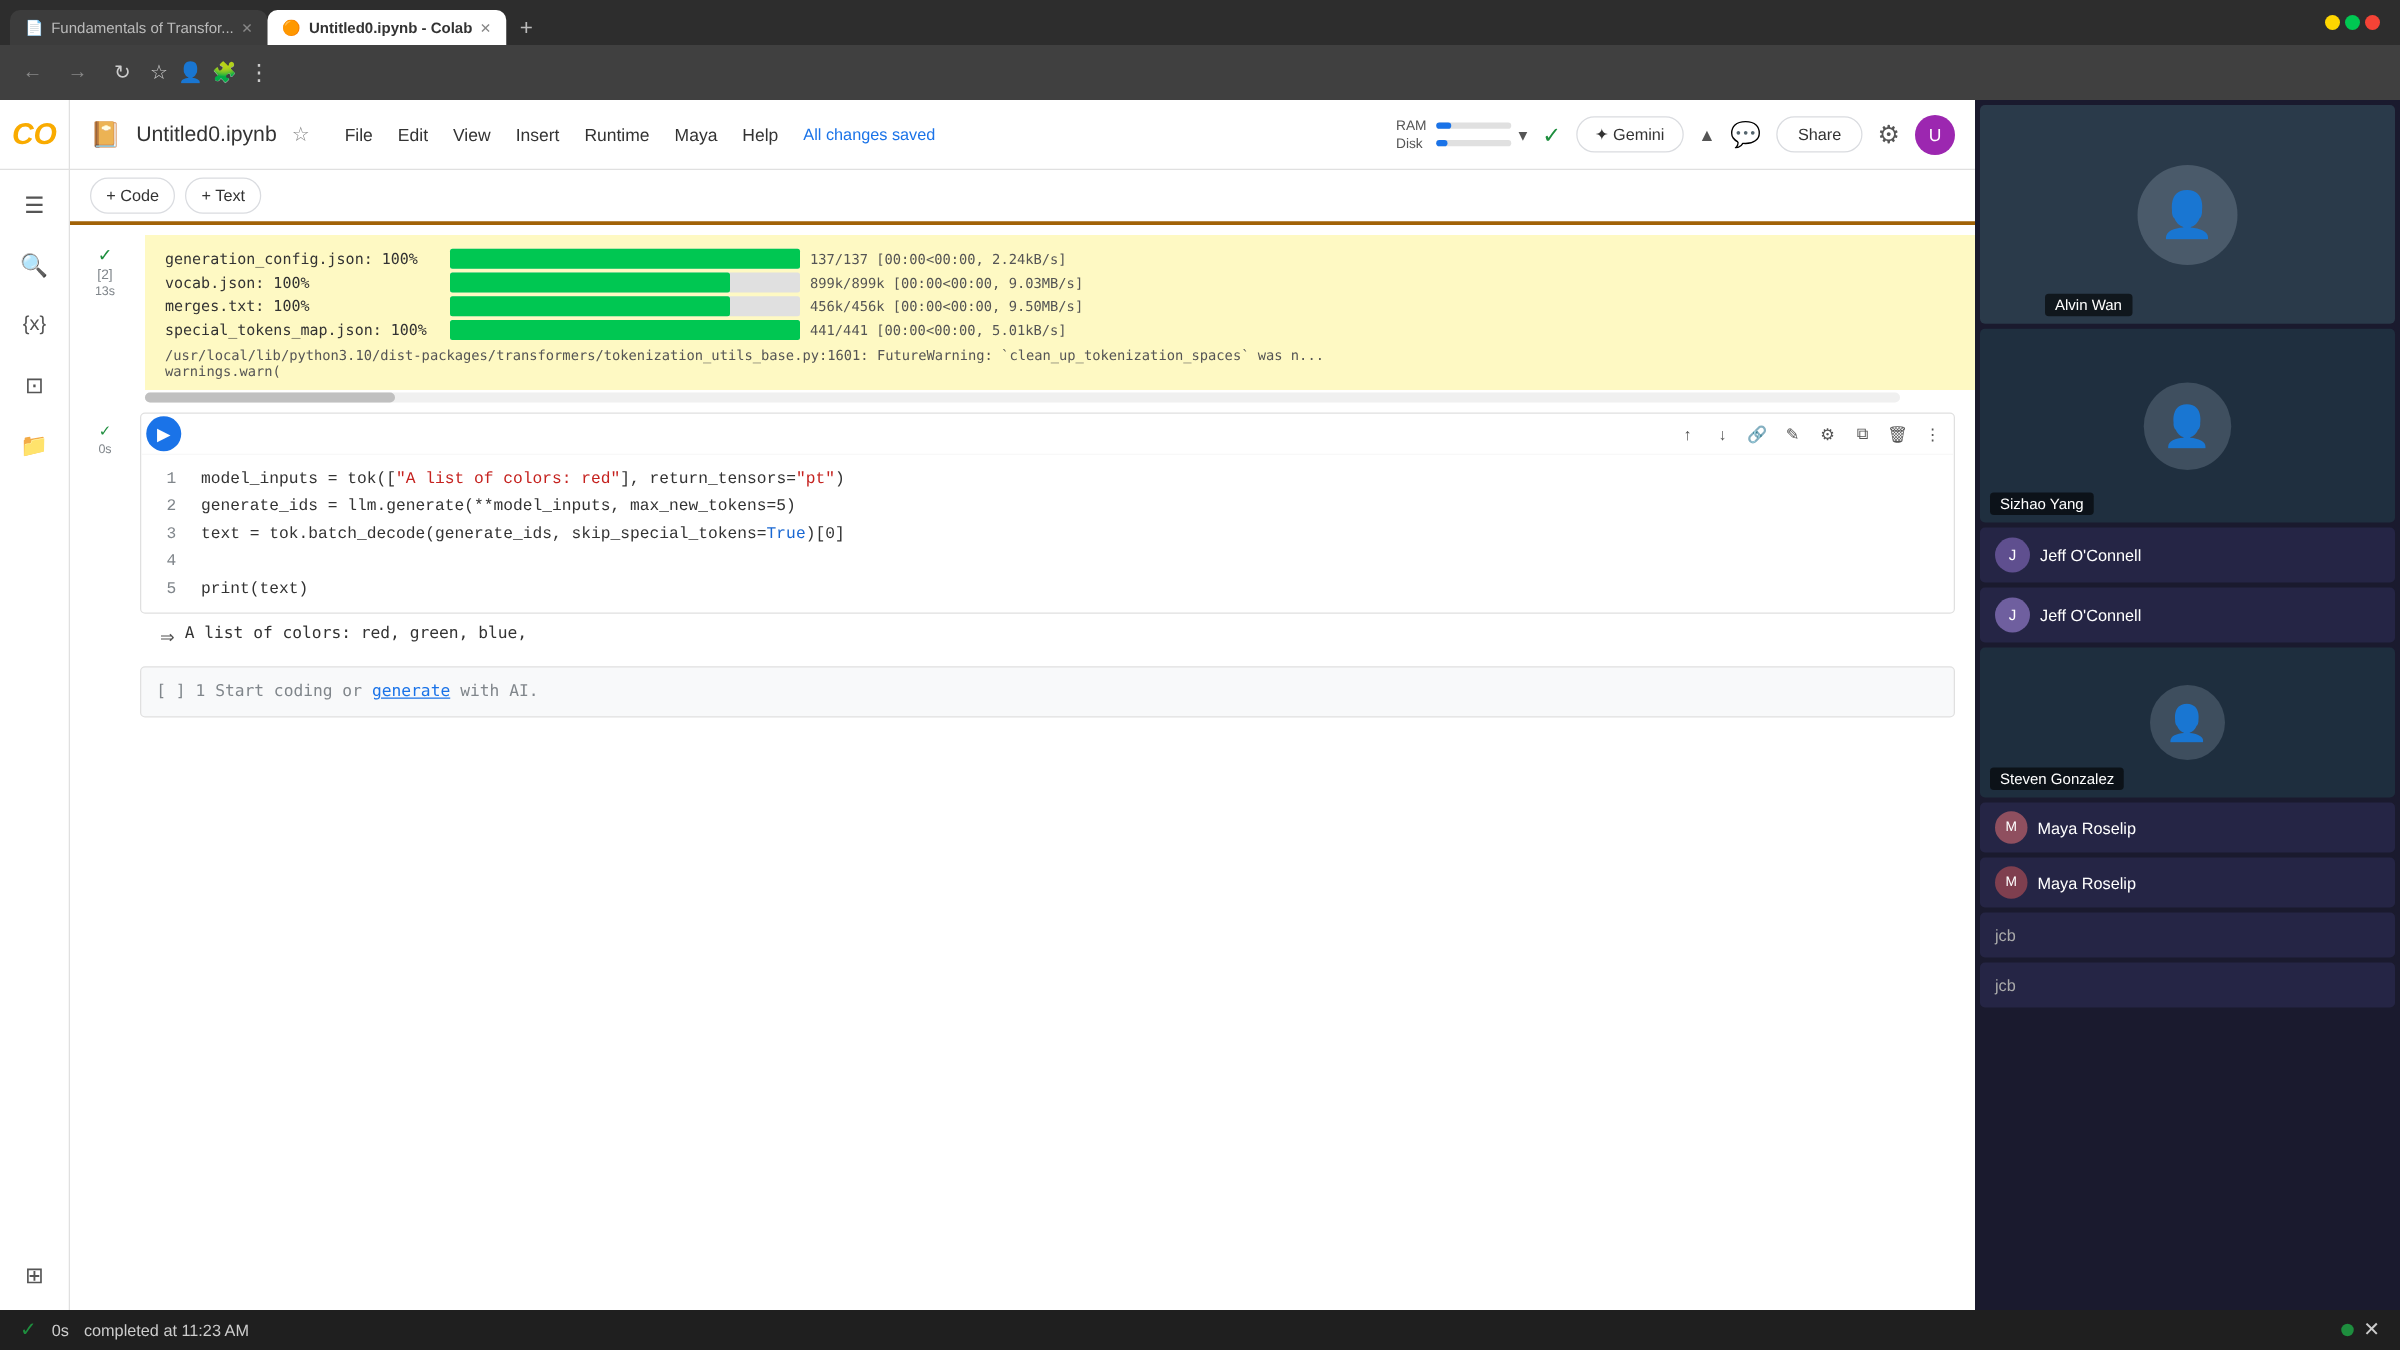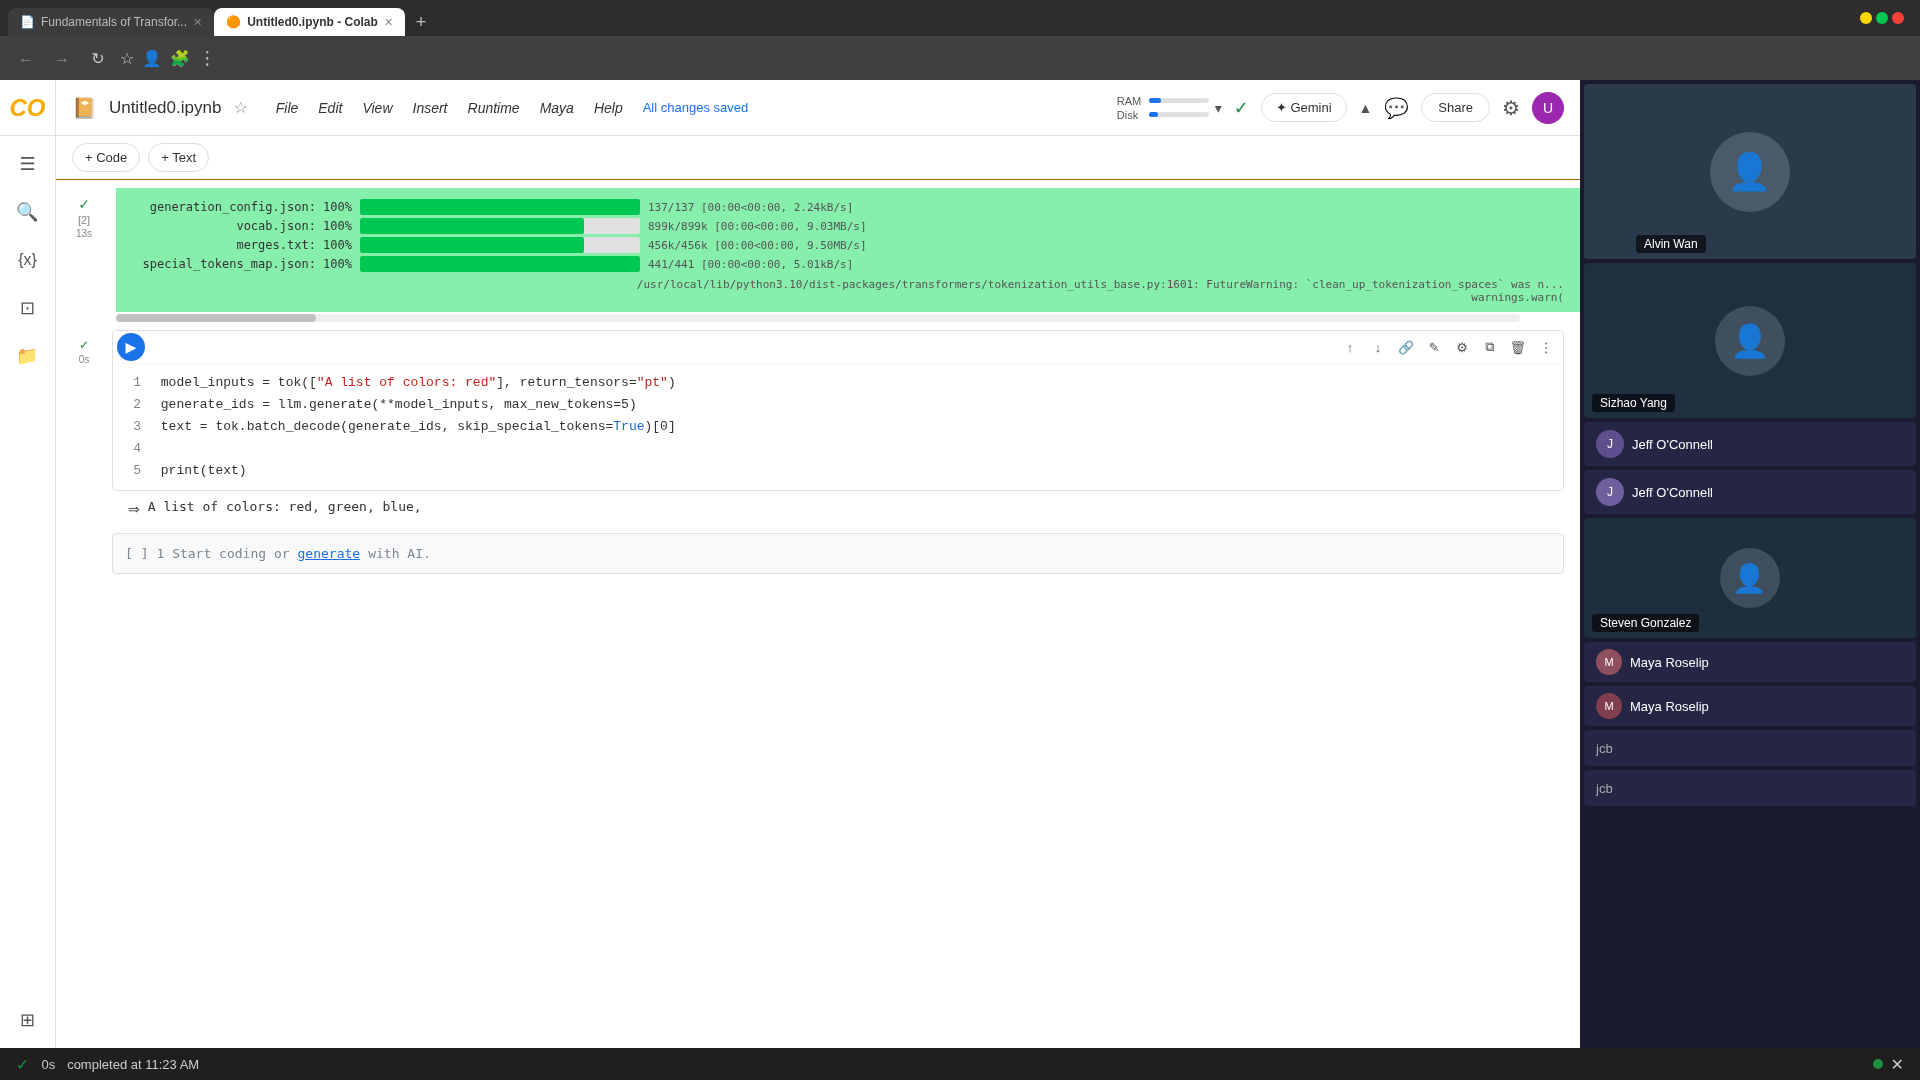--- a/index.html
+++ b/index.html
@@ -2,21 +2,21 @@
 <html><head>
   <meta charset="utf-8">
   <style>
     * { box-sizing: border-box; margin: 0; padding: 0; }
     body { font-family: 'Arial', sans-serif; background: #ffffff; width: 1920px; height: 1080px; overflow: hidden; position: relative; }
 
     
     .browser-chrome { background: #3c3c3c; height: 36px; display: flex; align-items: center; padding: 0 8px; gap: 8px; }
     .nav-btn { color: #ccc; font-size: 16px; width: 28px; height: 28px; display: flex; align-items: center; justify-content: center; cursor: pointer; }
     .nav-btn.disabled { color: #666; }
-    .menu-item { cursor: pointer; padding: 4px 8px; border-radius: 4px; font-style: italic; }
+    .menu-item { cursor: pointer; padding: 4px 8px; border-radius: 4px; }
   </style>
 </head>
 <body>
 
 <div class="browser-chrome" style="position:absolute;top:0;left:0;right:0;height:36px;background:#2d2d2d;display:flex;align-items:stretch;">
   <div style="display:flex;align-items:flex-end;flex:1;">
 
     <div style="display:flex;align-items:center;padding:0 12px;height:28px;background:#3c3c3c;border-radius:8px 8px 0 0;font-size:12px;color:#bbb;gap:6px;cursor:pointer;min-width:180px;max-width:220px;">
       <span style="font-size:12px;">📄</span>
       <span style="overflow:hidden;text-overflow:ellipsis;white-space:nowrap;flex:1;">Fundamentals of Transfor...</span>
@@ -106,36 +106,36 @@
 
 <div style="position:absolute;top:136px;left:0;width:56px;bottom:32px;background:#fff;border-right:1px solid #e0e0e0;display:flex;flex-direction:column;align-items:center;padding:8px 0;gap:8px;z-index:5;">
   <div style="width:40px;height:40px;display:flex;align-items:center;justify-content:center;border-radius:6px;cursor:pointer;color:#555;font-size:18px;">☰</div>
   <div style="width:40px;height:40px;display:flex;align-items:center;justify-content:center;border-radius:6px;cursor:pointer;color:#555;font-size:18px;">🔍</div>
   <div style="width:40px;height:40px;display:flex;align-items:center;justify-content:center;border-radius:6px;cursor:pointer;color:#555;font-size:16px;">{x}</div>
   <div style="width:40px;height:40px;display:flex;align-items:center;justify-content:center;border-radius:6px;cursor:pointer;color:#555;font-size:18px;">⊡</div>
   <div style="width:40px;height:40px;display:flex;align-items:center;justify-content:center;border-radius:6px;cursor:pointer;color:#555;font-size:18px;">📁</div>
   <div style="width:40px;height:40px;display:flex;align-items:center;justify-content:center;border-radius:6px;cursor:pointer;color:#555;font-size:18px;margin-top:auto;">⊞</div>
 </div>
 
-<div style="position:absolute;top:136px;left:56px;right:340px;height:44px;background:#fff;display:flex;align-items:center;padding:0 16px;gap:8px;border-bottom:1px solid #a16207;z-index:9;">
+<div style="position:absolute;top:136px;left:56px;right:340px;height:44px;background:#fff;display:flex;align-items:center;padding:0 16px;gap:8px;border-bottom:3px solid #a16207;z-index:9;">
   <button style="display:flex;align-items:center;gap:4px;padding:6px 12px;border:1px solid #dadce0;border-radius:20px;font-size:13px;color:#333;cursor:pointer;background:#fff;">+ Code</button>
   <button style="display:flex;align-items:center;gap:4px;padding:6px 12px;border:1px solid #dadce0;border-radius:20px;font-size:13px;color:#333;cursor:pointer;background:#fff;">+ Text</button>
 </div>
 
 <div style="position:absolute;top:180px;left:56px;right:340px;bottom:32px;overflow-y:auto;background:#fff;padding:8px 0;">
 
   <div style="position:relative;padding-left:0;">
 
     <div style="position:absolute;left:0;top:8px;width:56px;display:flex;flex-direction:column;align-items:center;gap:2px;">
       <span style="color:#1e8e3e;font-size:14px;">✓</span>
       <span style="font-size:11px;color:#80868b;">[2]</span>
       <span style="font-size:10px;color:#80868b;">13s</span>
     </div>
 
-    <div style="margin-left:60px;padding:8px 16px;background:#86efac;text-align:right;">
+    <div style="margin-left:60px;padding:8px 16px;background:#fef9c3;">
 
       <div style="display:flex;align-items:center;margin:3px 0;font-size:12px;font-family:monospace;">
         <span style="width:220px;color:#333;white-space:nowrap;">generation_config.json: 100%</span>
         <div style="width:280px;height:16px;background:#e0e0e0;border-radius:2px;margin:0 8px;">
           <div style="width:100%;height:100%;background:#00c752;border-radius:2px;"></div>
         </div>
         <span style="color:#555;font-size:11px;">137/137 [00:00&lt;00:00, 2.24kB/s]</span>
       </div>
 
 

